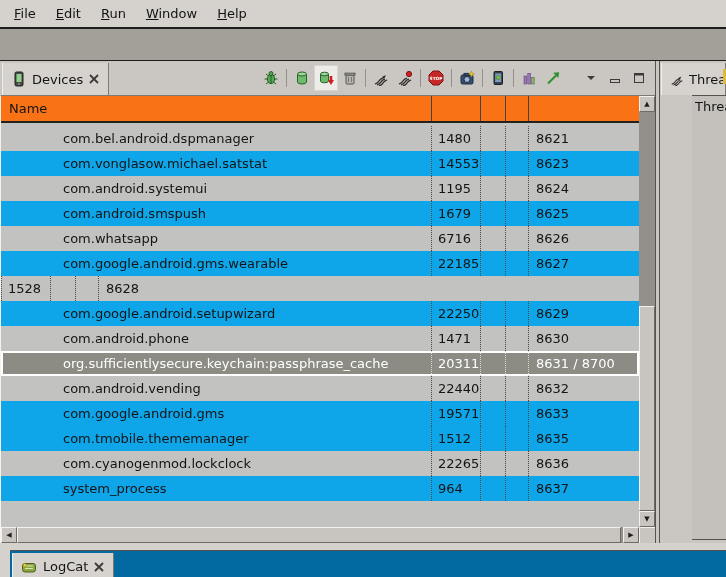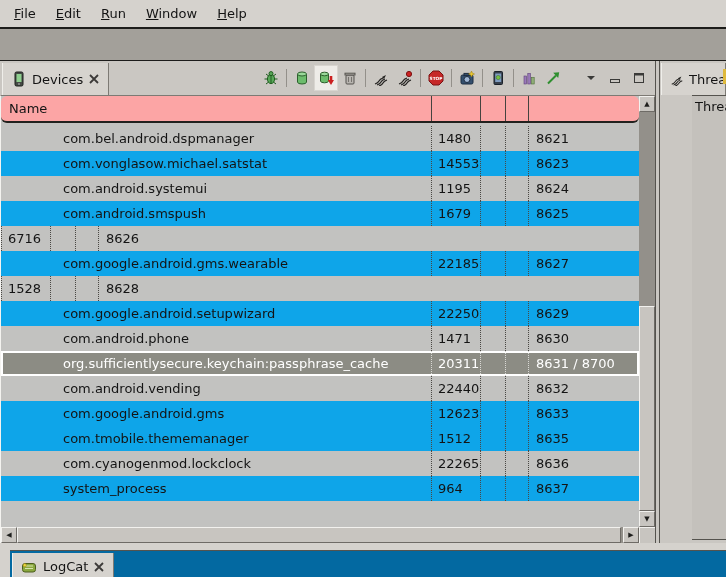--- a/index.html
+++ b/index.html
@@ -34,22 +34,22 @@
   
   .toolbar{position:absolute;right:4px;top:3px;height:28px;display:flex;align-items:center;}
   .tbtn{width:24px;height:26px;display:flex;align-items:center;justify-content:center;cursor:default;}
   .tbtn.latched{background:#eeece8;border:1px solid #d8d5d0;box-sizing:border-box;}
   .tsep{width:1px;height:18px;background:#93908a;margin:0 3px;}
   .tgap{width:14px;}
 
   
   .table{position:absolute;left:0;top:34px;width:655px;height:448px;background:#c2c2c0;
          border-top:1px solid #7d7a74;border-left:1px solid #f4f3f0;box-sizing:border-box;}
-  .theader{position:absolute;top:0;left:0;width:638px;height:27px;background:#fca5a5;
-           border-bottom:2px solid #21211e;display:flex;box-sizing:border-box;border-radius:6px;}
+  .theader{position:absolute;top:0;left:0;width:638px;height:27px;background:#f97316;
+           border-bottom:2px solid #21211e;display:flex;box-sizing:border-box;}
   .th{display:flex;align-items:center;box-sizing:border-box;height:100%;}
   .th-name{width:430px;padding-left:8px;}
   .th-sep{border-left:1px solid #45433f;}
   .th-pid{width:49px;} .th-a{width:25px;} .th-b{width:23px;} .th-port{width:111px;}
 
   .tbody{position:absolute;top:27px;left:0;width:638px;height:404px;overflow:hidden;}
   .topstrip{height:3px;background:#c2c2c0;}
   .row{height:25px;display:flex;align-items:stretch;cursor:default;}
   .row.even{background:#c2c2c0;} .row.odd{background:#0ea5e9;}
   .cell{display:flex;align-items:center;box-sizing:border-box;white-space:nowrap;overflow:hidden;}
@@ -314,20 +314,21 @@
 
               <div class="row odd">
                 <div class="cell c-name">com.android.smspush</div>
                 <div class="cell c-pid">1679</div>
                 <div class="cell c-a"></div>
                 <div class="cell c-b"></div>
                 <div class="cell c-port">8625</div>
               </div>
 
               <div class="row even">
+                <div class="cell c-name">com.whatsapp</div>
                 <div class="cell c-pid">6716</div>
                 <div class="cell c-a"></div>
                 <div class="cell c-b"></div>
                 <div class="cell c-port">8626</div>
               </div>
 
               <div class="row odd">
                 <div class="cell c-name">com.google.android.gms.wearable</div>
                 <div class="cell c-pid">22185</div>
                 <div class="cell c-a"></div>
@@ -369,21 +370,21 @@
               <div class="row even">
                 <div class="cell c-name">com.android.vending</div>
                 <div class="cell c-pid">22440</div>
                 <div class="cell c-a"></div>
                 <div class="cell c-b"></div>
                 <div class="cell c-port">8632</div>
               </div>
 
               <div class="row odd">
                 <div class="cell c-name">com.google.android.gms</div>
-                <div class="cell c-pid">12623</div>
+                <div class="cell c-pid">19571</div>
                 <div class="cell c-a"></div>
                 <div class="cell c-b"></div>
                 <div class="cell c-port">8633</div>
               </div>
 
 
               <div class="row odd">
                 <div class="cell c-name">com.tmobile.thememanager</div>
                 <div class="cell c-pid">1512</div>
                 <div class="cell c-a"></div>

